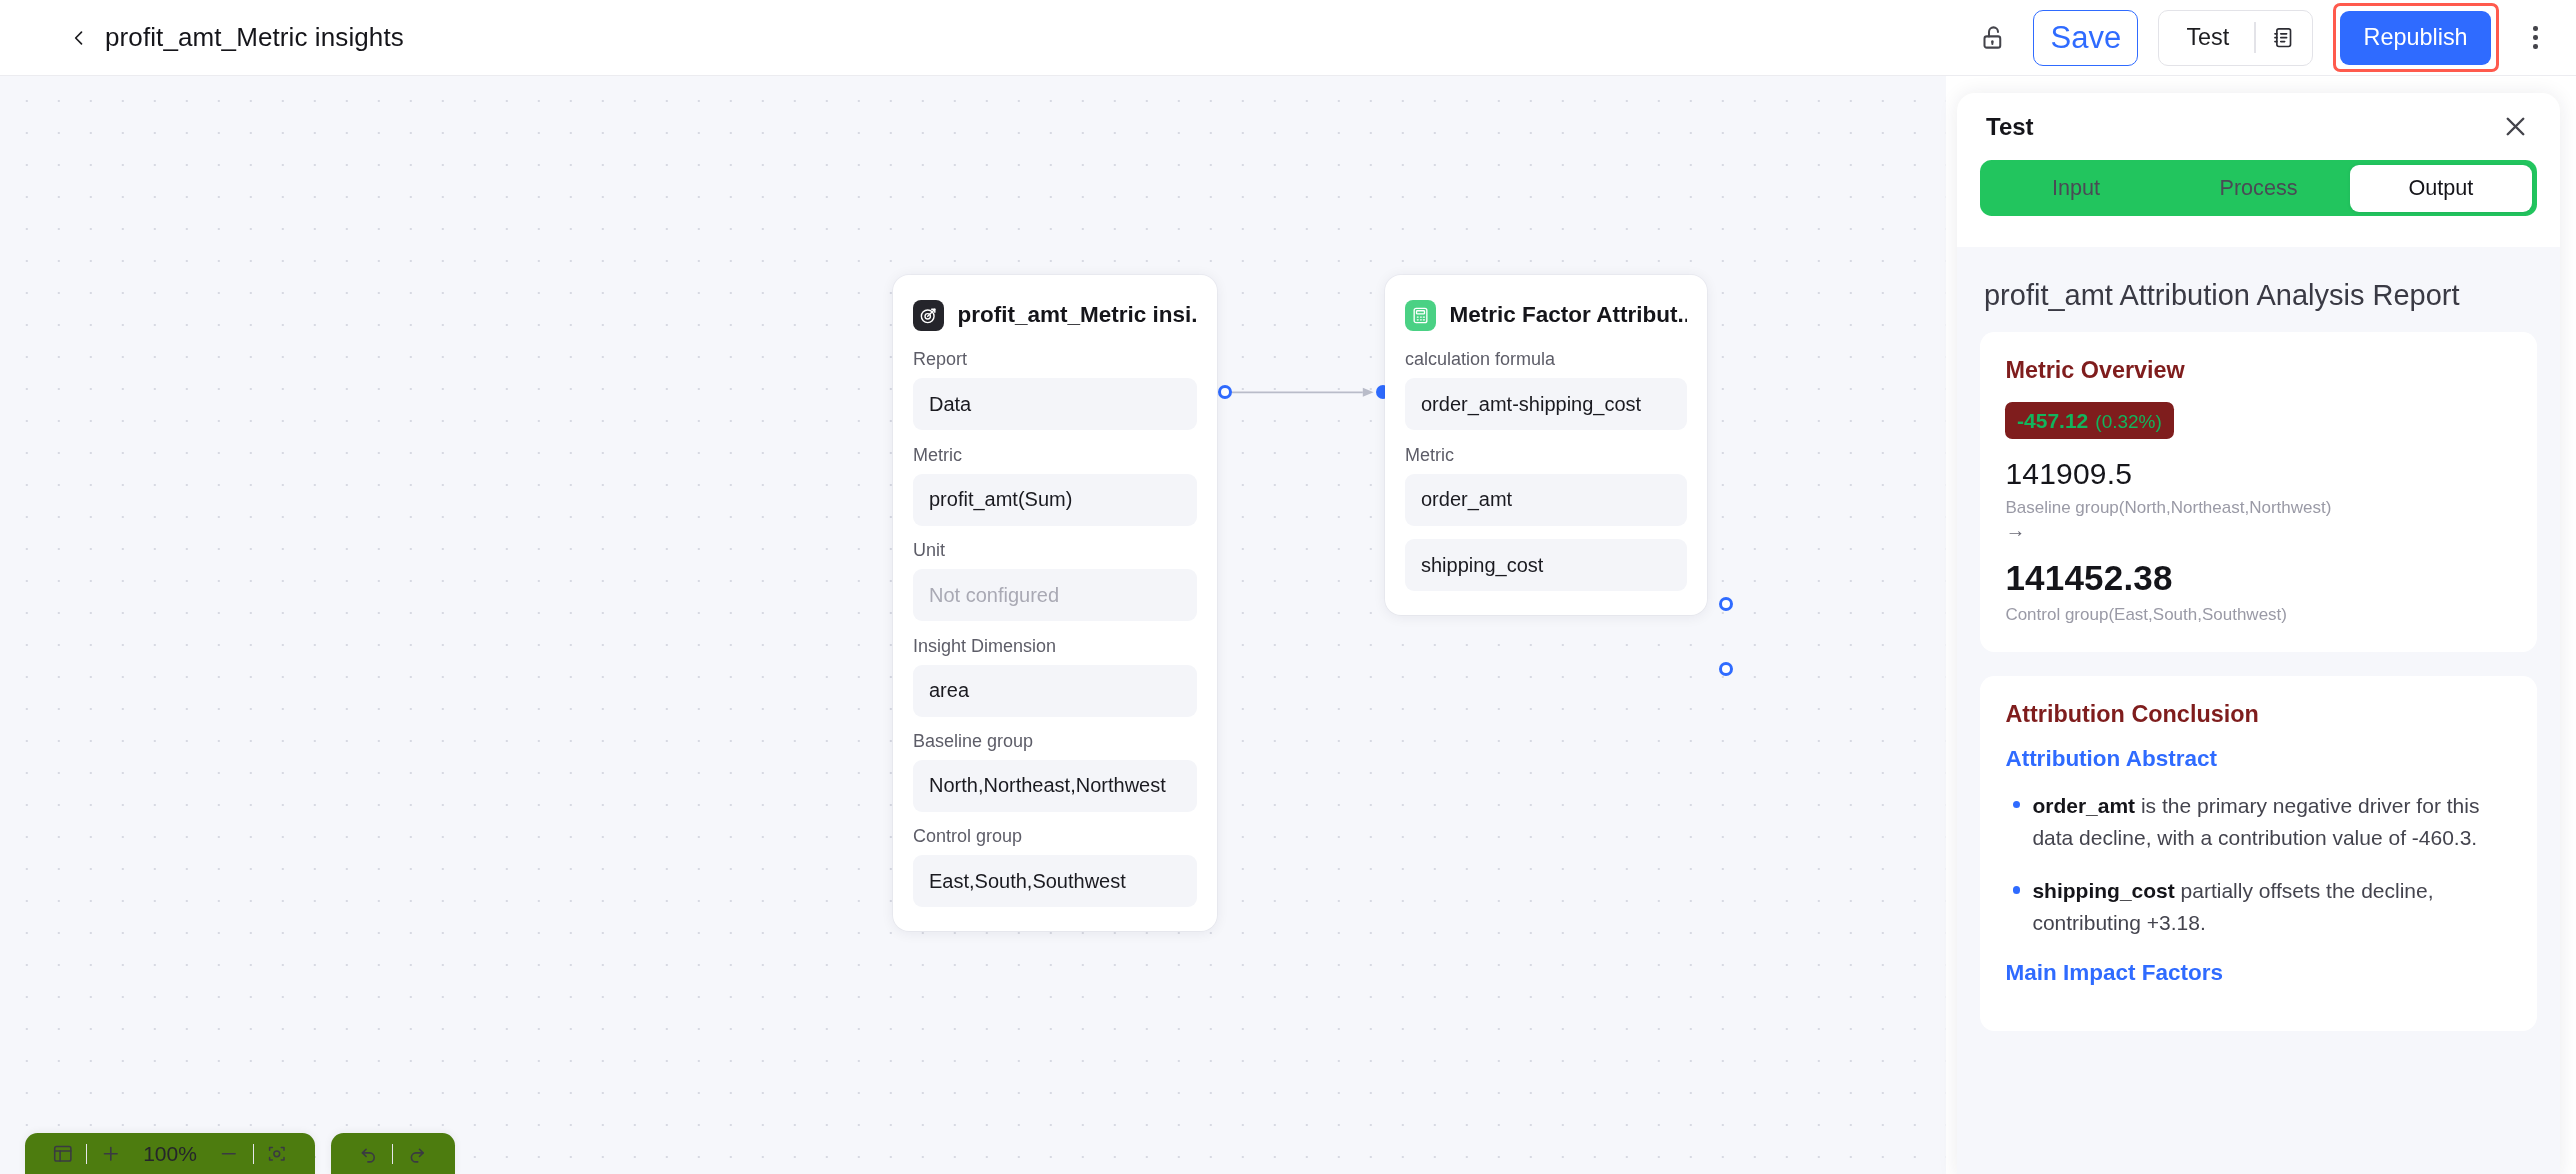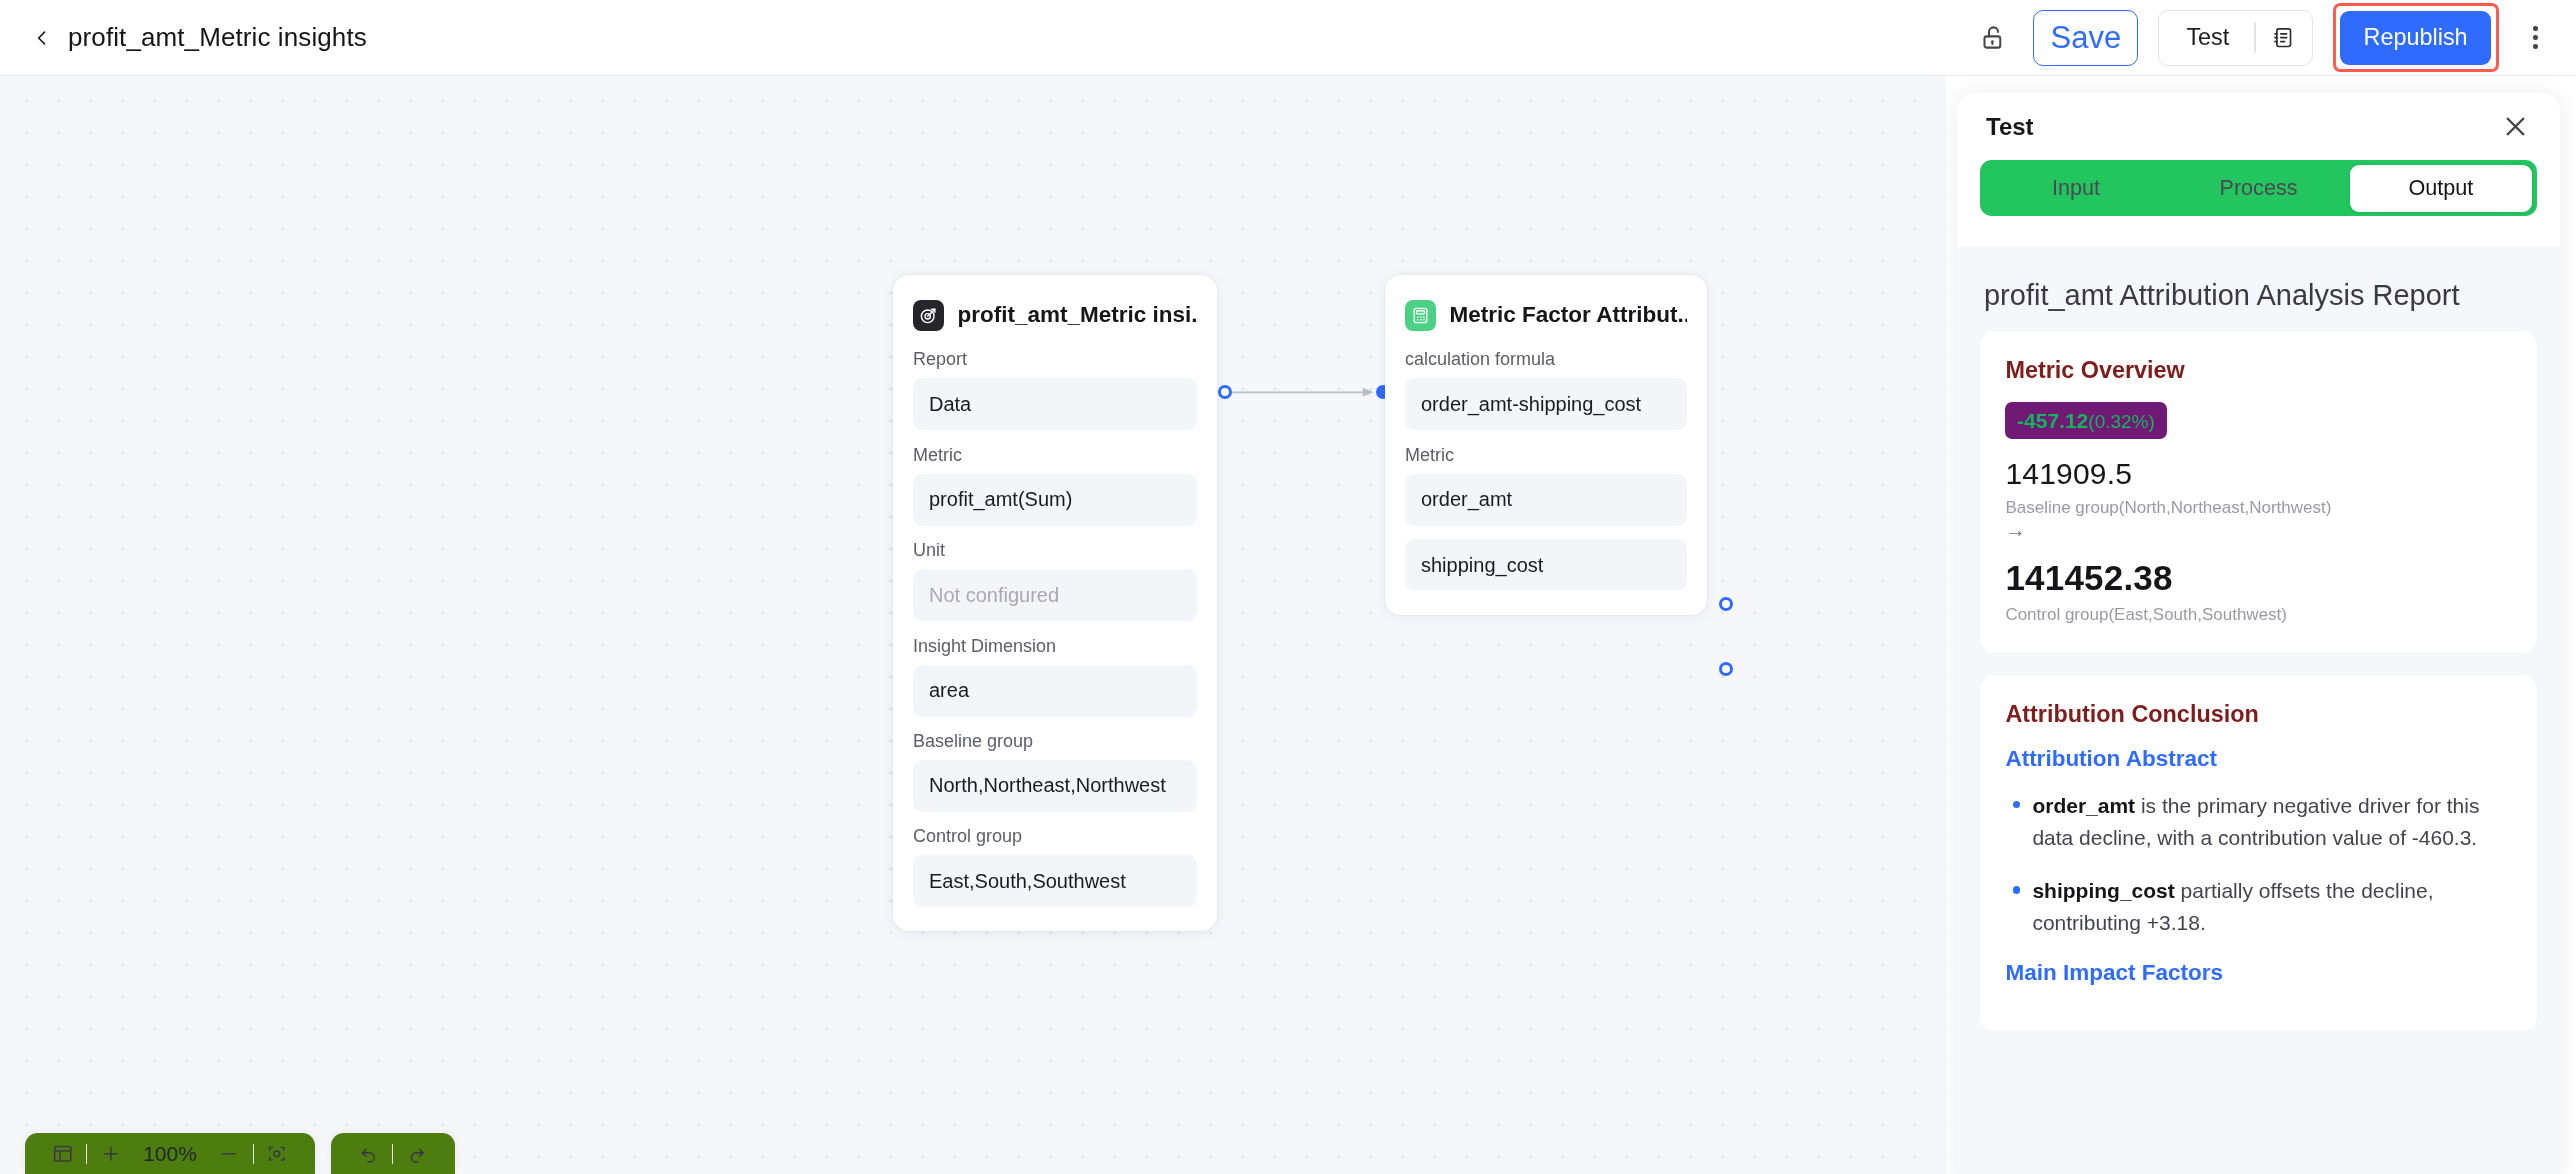--- a/index.html
+++ b/index.html
@@ -11,20 +11,21 @@
   }
 
   
   .topbar {
     position: absolute; top: 0; left: 0;
     width: 2576px; height: 76px;
     background: #ffffff;
     border-bottom: 0.9px solid #ececf0;
     display: flex; align-items: center;
     z-index: 30;
+    padding-left: 37px;
   }
   .tb-left { display: flex; align-items: center; padding-left: 32px; gap: 16px; }
   .back-chevron { width: 20px; height: 20px; display: block; color: #1d1d20; cursor: pointer; }
   .page-title { font-size: 26px; color: #15151a; letter-spacing: 0.1px; white-space: nowrap; }
 
   .tb-right {
     margin-left: auto; display: flex; align-items: center;
     gap: 20px; padding-right: 23.4px;
   }
   .icon-btn {
@@ -152,22 +153,22 @@
     position: absolute; top: 154px; left: 0; right: 0; bottom: 0;
     background: #f6f7fb; padding: 27px 23.4px 0 23.4px; overflow: hidden;
   }
   .report-title { font-size: 29px; color: #3a3a44; margin: 5.4px 0 20px 3.6px; }
 
   .card { background: #ffffff; border-radius: 14.4px; padding: 25px 25px 27px; }
   .card + .card { margin-top: 23.4px; }
   .card-h { font-size: 23.4px; font-weight: bold; color: #7f1d1d; margin-bottom: 18px; }
 
   .delta-badge {
-    display: inline-flex; align-items: baseline; gap: 0;
-    background: #701a75; border-radius: 7.2px; padding: 6.3px 11.7px;
+    display: inline-flex; align-items: baseline; gap: 7px;
+    background: #7f1d1d; border-radius: 7.2px; padding: 6.3px 11.7px;
     font-size: 21px; color: #12b45c;
   }
   .delta-badge .d-val { font-weight: bold; }
   .delta-badge .d-pct { font-size: 19px; }
 
   .big-num { font-size: 30px; color: #15151a; margin-top: 18px; letter-spacing: 0.2px; }
   .big-num.lg { font-size: 35px; font-weight: bold; }
   .num-cap { font-size: 17px; color: #9a9aa6; margin-top: 7.2px; }
   .arrow-down { font-size: 20px; color: #6a6a76; line-height: 1; margin-top: 1.8px; }
 

